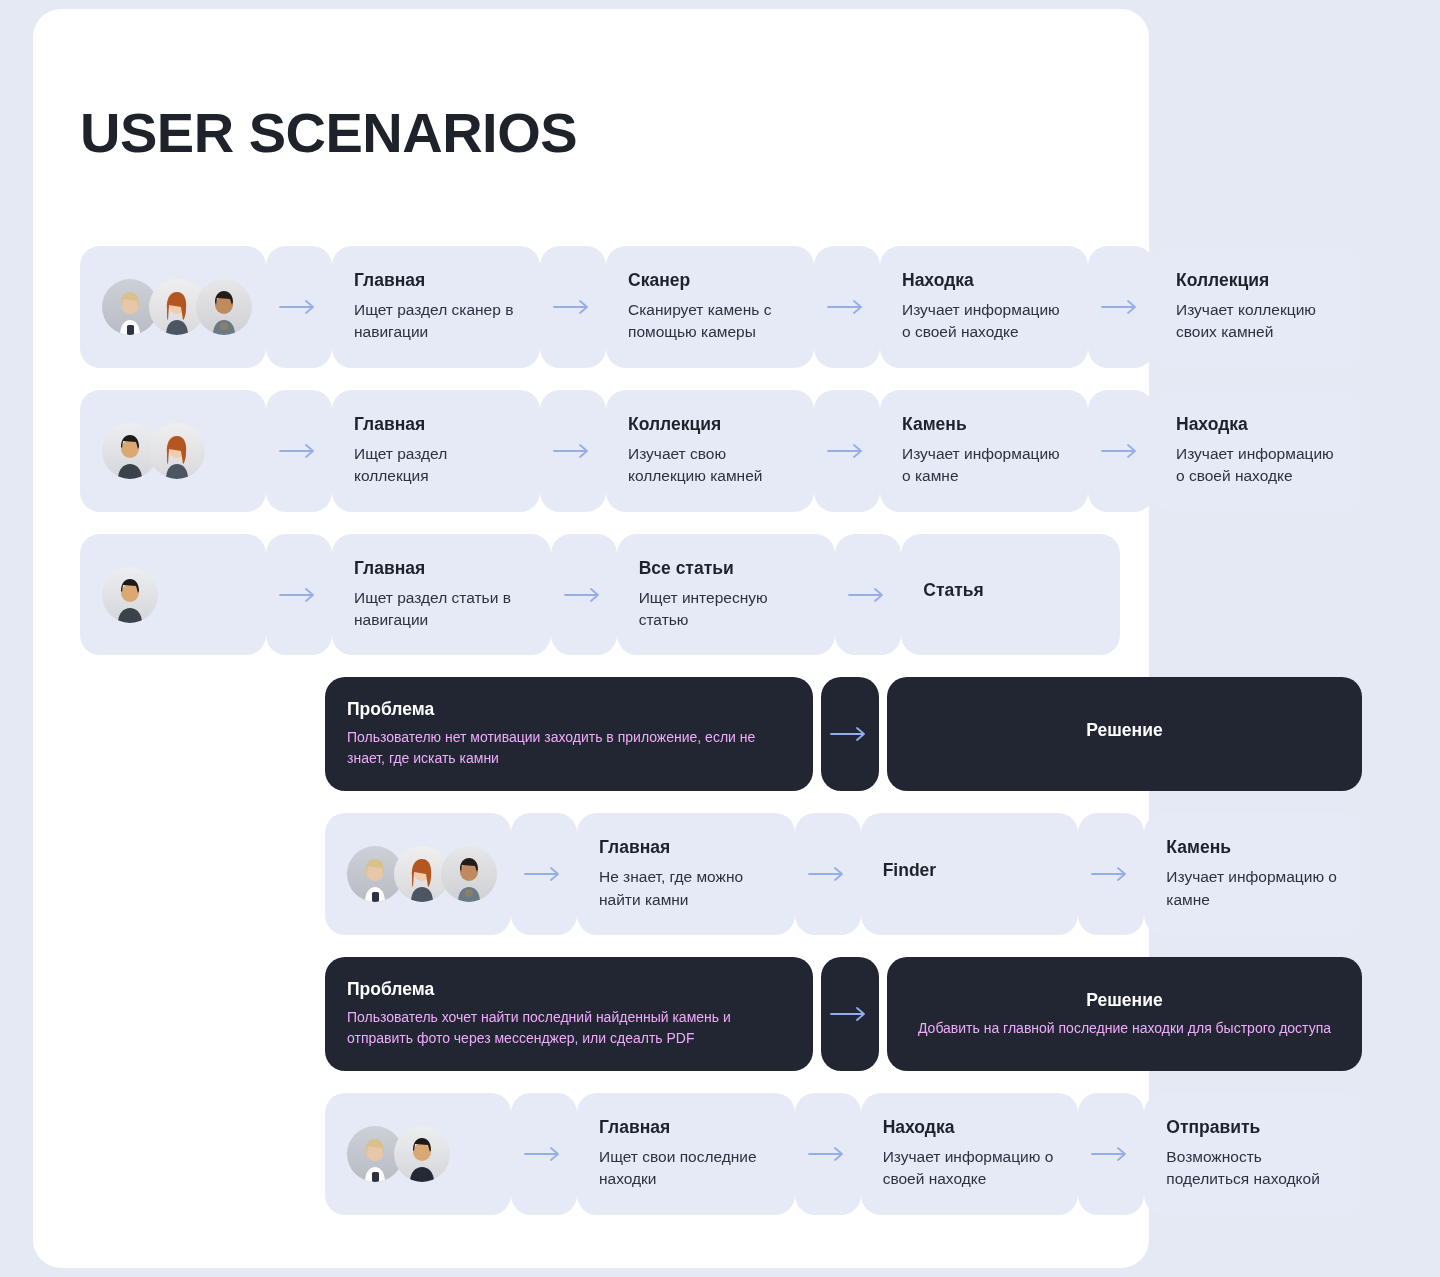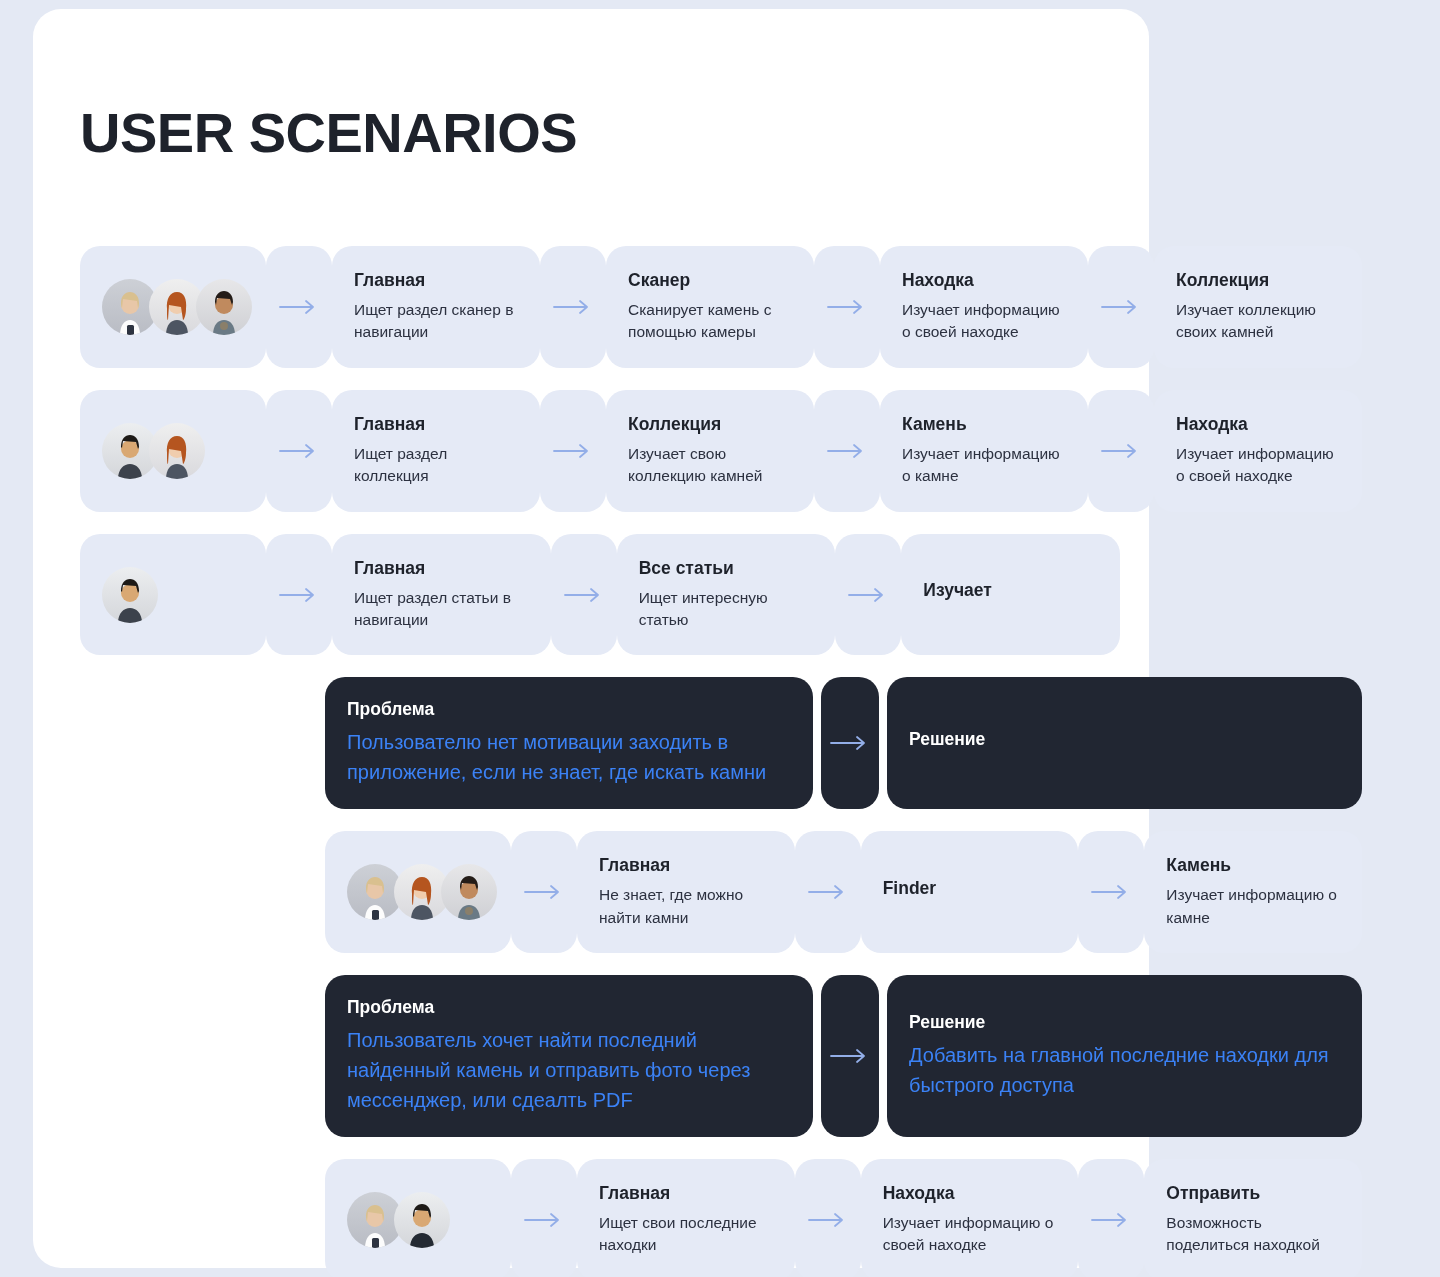--- a/index.html
+++ b/index.html
@@ -127,40 +127,40 @@
   .dark-card {
     background: #212632;
     border-radius: 20px;
     padding: 22px 22px;
     display: flex;
     flex-direction: column;
     justify-content: center;
     min-height: 110px;
   }
   .dark-problem { flex: 0 0 488px; }
-  .dark-solution { flex: 1 1 0; }
+  .dark-solution { flex: 1 1 0; text-align: center; }
   .dark-arrow {
     background: #212632;
     border-radius: 20px;
     flex: 0 0 58px;
     display: flex;
     align-items: center;
     justify-content: center;
   }
   .dark-title {
     font-size: 17.5px;
     font-weight: 700;
     color: #ffffff;
     line-height: 1.25;
     margin-bottom: 6px;
   }
   .dark-desc {
-    font-size: 20px;
+    font-size: 14px;
     font-weight: 400;
-    color: #3b82f6;
+    color: #f0abfc;
     line-height: 1.5;
   }
 
   
   .row-full .card-step { flex: 1 1 0; }
   .row-short { width: 1040px; }
 </style>
 </head>
 <body>
 
@@ -386,21 +386,21 @@
         <div class="step-desc">Ищет интересную статью</div>
       </div>
 
       <div class="card-arrow">
         <svg class="arrow-svg" viewBox="0 0 40 16">
             <path d="M1 8 H34 M27 2 L34 8 L27 14" stroke="#93aee8" stroke-width="1.8" fill="none" stroke-linecap="round" stroke-linejoin="round"></path>
           </svg>
       </div>
 
       <div class="card card-step">
-        <div class="step-title">Изучает</div>
+        <div class="step-title">Статья</div>
       </div>
     </div>
 
     <div class="row-dark">
       <div class="dark-card dark-problem">
         <div class="dark-title">Проблема</div>
         <div class="dark-desc">Пользователю нет мотивации заходить в приложение, если не знает, где искать камни</div>
       </div>
       <div class="dark-arrow">
         <svg class="arrow-svg" viewBox="0 0 40 16">

